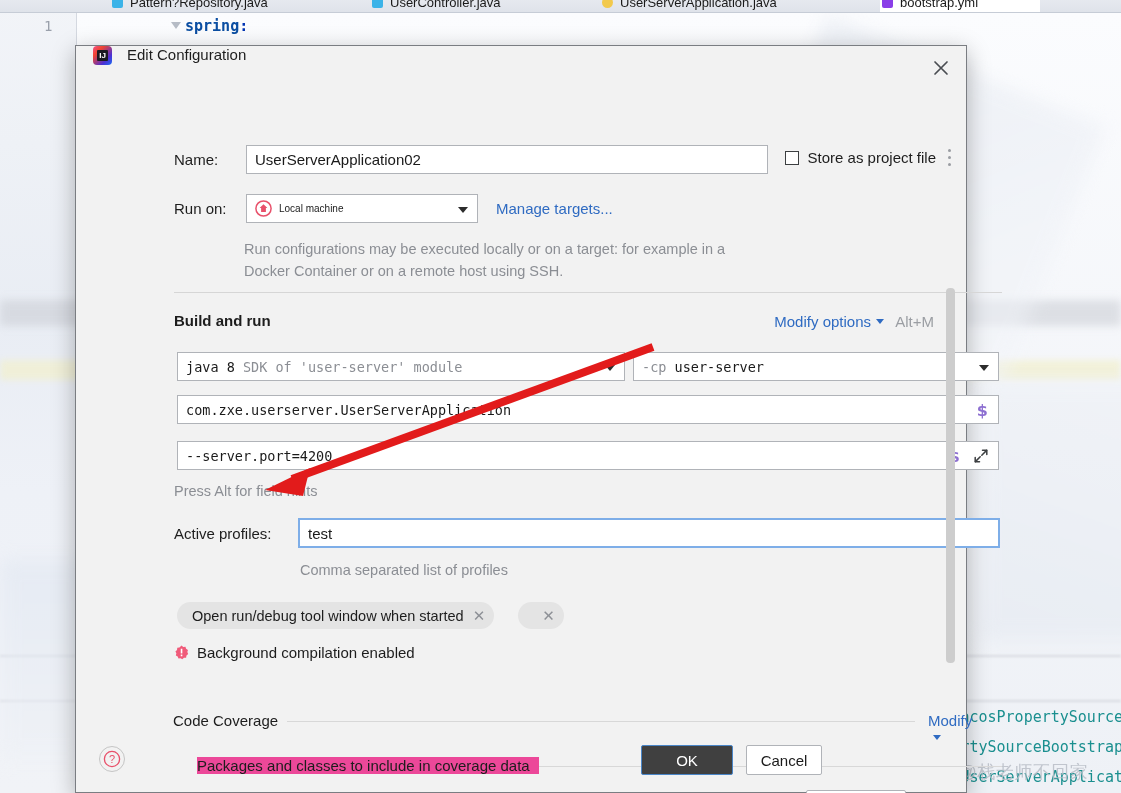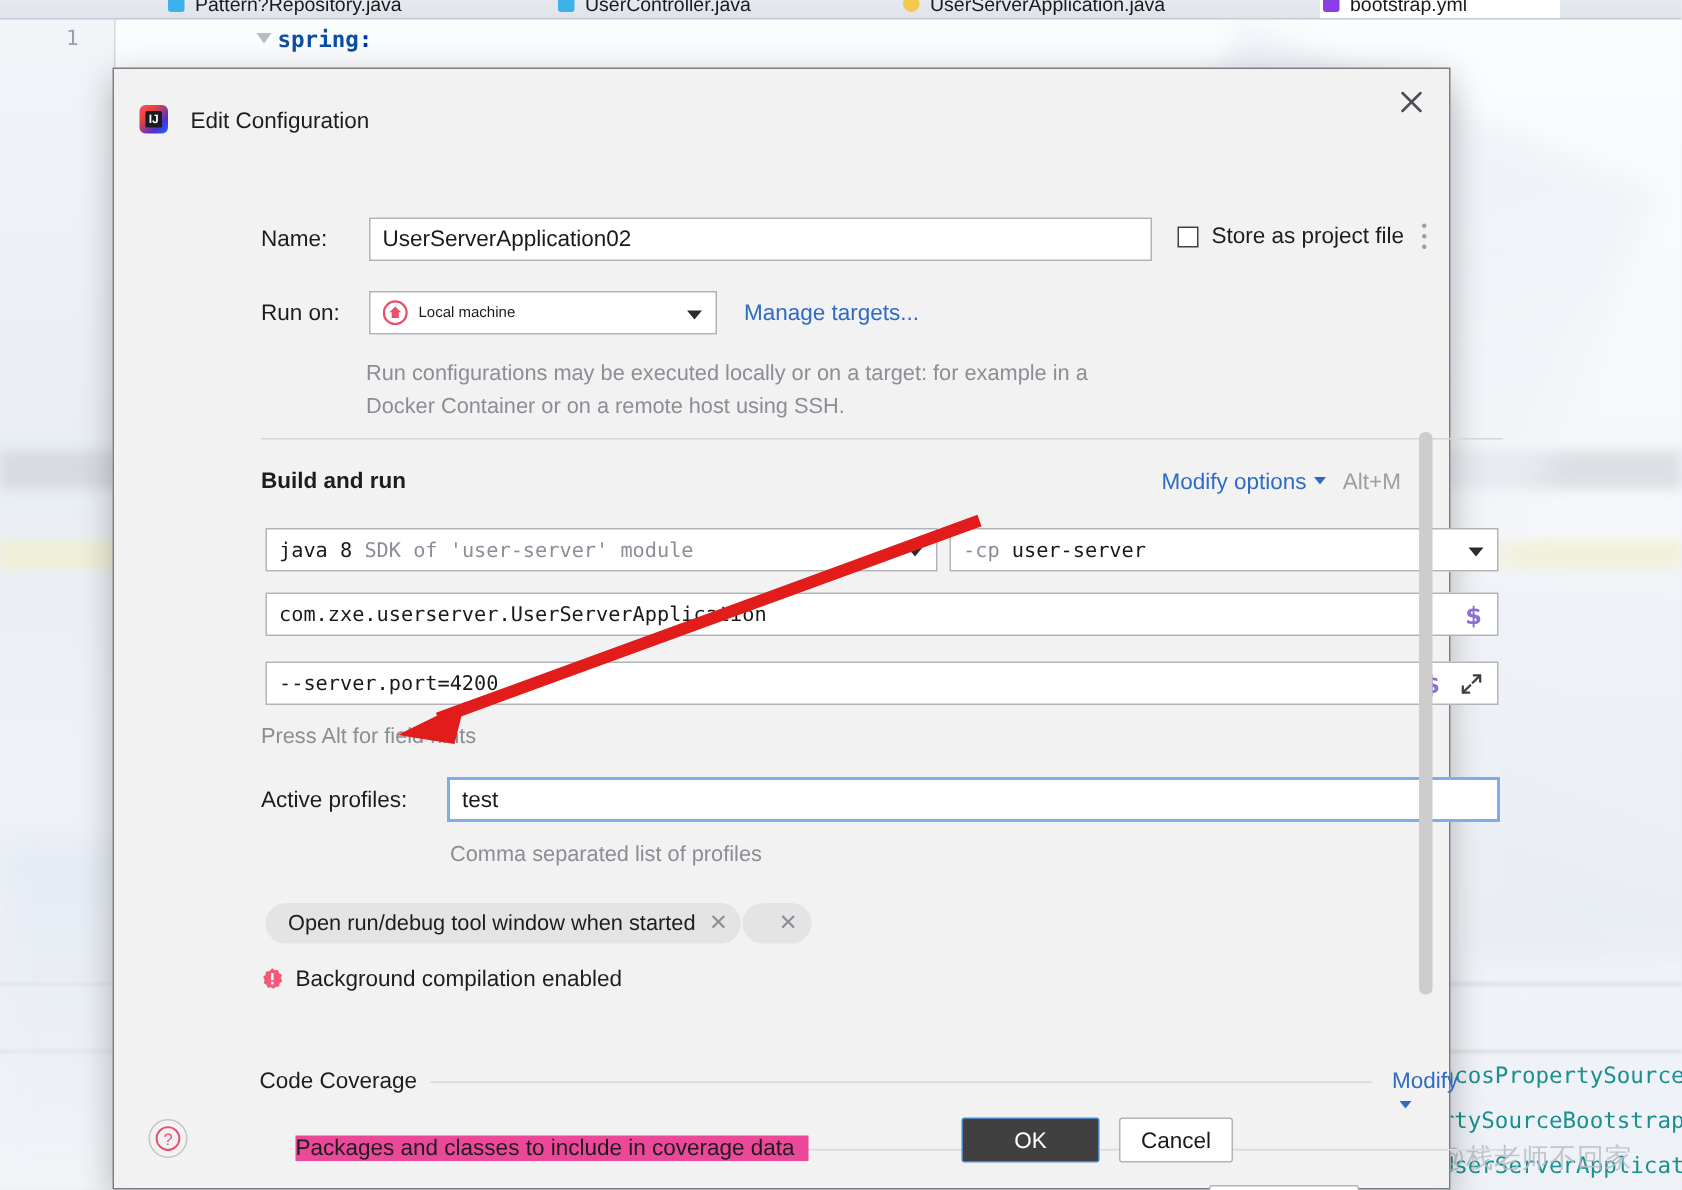--- a/index.html
+++ b/index.html
@@ -86,21 +86,21 @@
   
   #dialog {
     position: absolute; left: 75px; top: 45px;
     width: 892px; height: 748px;
     background: #f2f2f2;
     border: 1px solid #7a7d82;
     box-shadow: 0 6px 22px rgba(0,0,0,.28);
   }
   #titlebar {
     position: relative; height: 43px;
-    display: flex; align-items: flex-end;
+    display: flex; align-items: flex-start;
     padding: 0 12px 0 17px;
   }
   #ij-icon {
     width: 19px; height: 19px; border-radius: 4px;
     background: linear-gradient(135deg,#f24f8a 0%,#f0452f 28%,#4b2fd4 72%,#1b6ef3 100%);
     position: relative; flex: 0 0 auto;
   }
   #ij-icon::after {
     content: ""; position: absolute; left: 4px; top: 4px; right: 4px; bottom: 4px;
     background: #1a1a20; border-radius: 1px;
@@ -234,21 +234,21 @@
     width: 702px; height: 30px; background: #fff;
     border: 2px solid #7eaee8; outline: none;
     font-family: "Liberation Sans", sans-serif; font-size: 15px; color: #1a1a1a;
     padding: 0 8px;
   }
   #profiles-hint {
     position: absolute; left: 224px; top: 516px;
     font-size: 14.5px; color: #8b8e94;
   }
 
-  #chips { position: absolute; left: 101px; top: 556px; display: flex; gap: 1px; }
+  #chips { position: absolute; left: 101px; top: 556px; display: flex; gap: 24px; }
   .chip {
     height: 27px; border-radius: 14px; background: #e4e4e4;
     display: flex; align-items: center; padding: 0 9px 0 15px;
     font-size: 14.5px; color: #1d1d1d; white-space: nowrap;
   }
   .chip-x {
     margin-left: 9px; font-size: 15px; color: #8d9096; line-height: 1;
   }
 
   #bgcompile {

